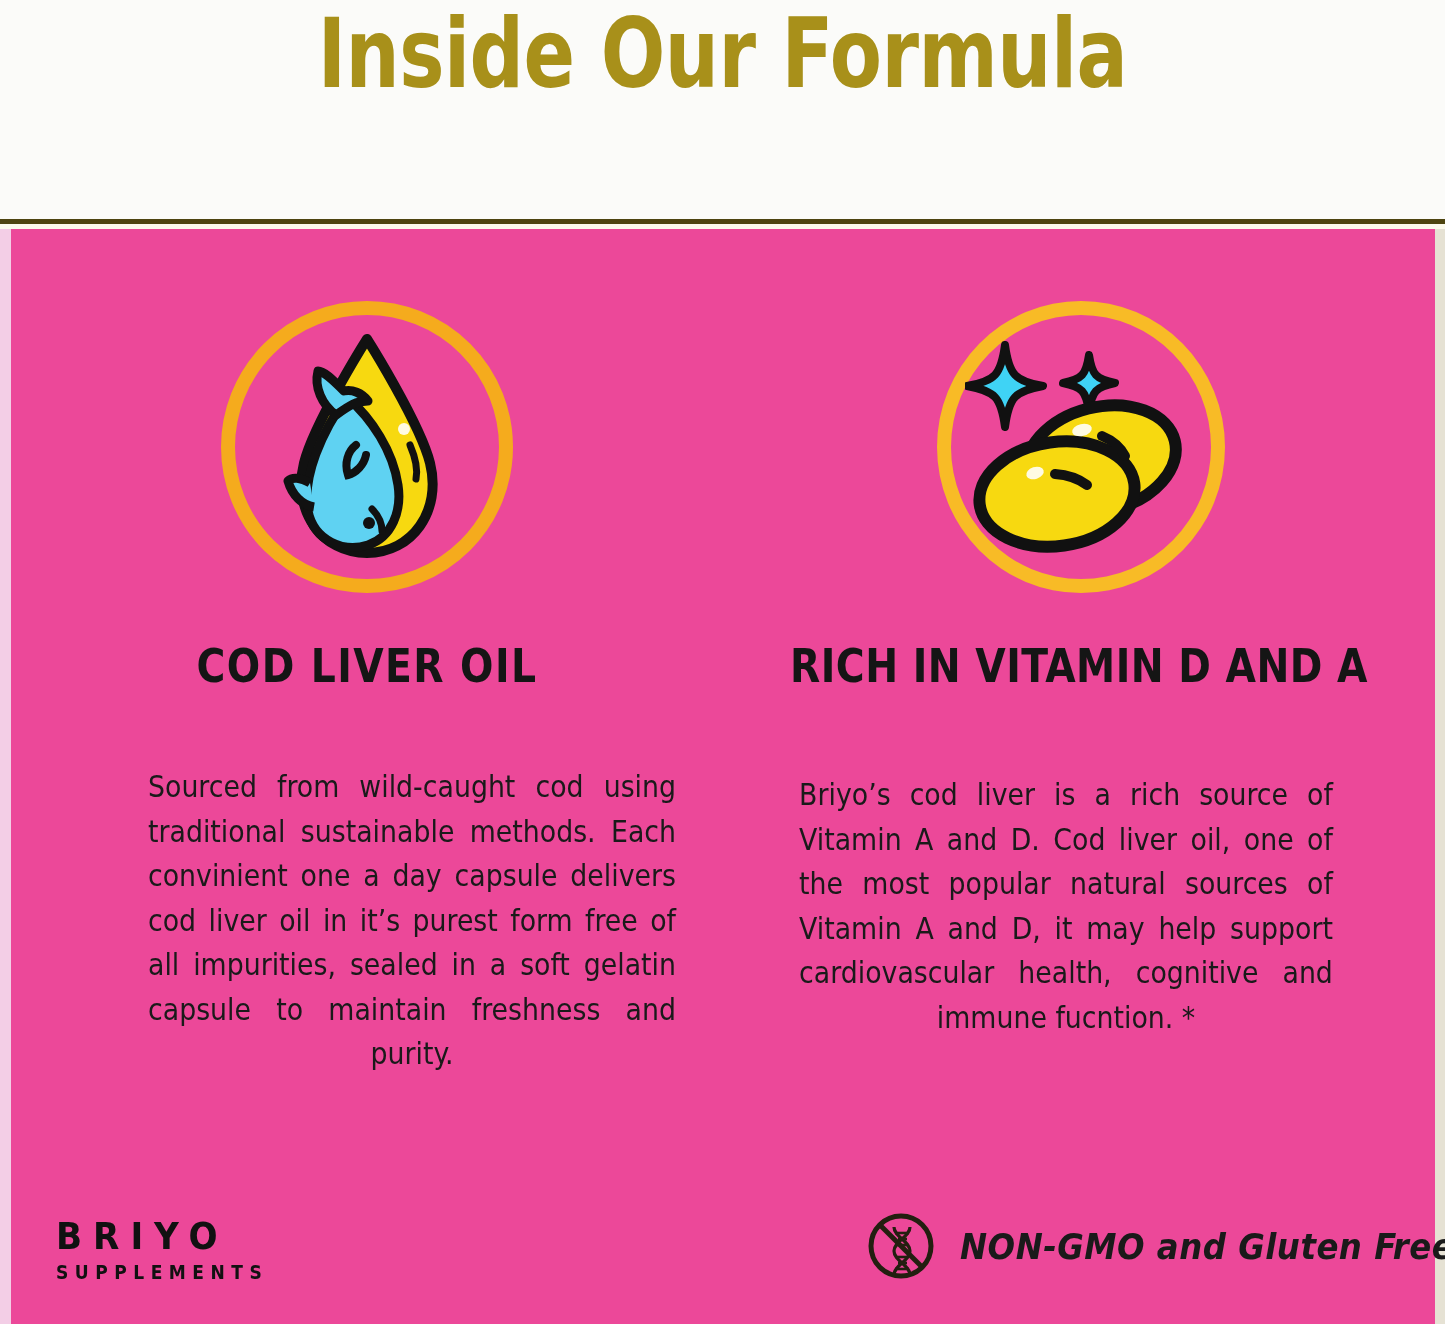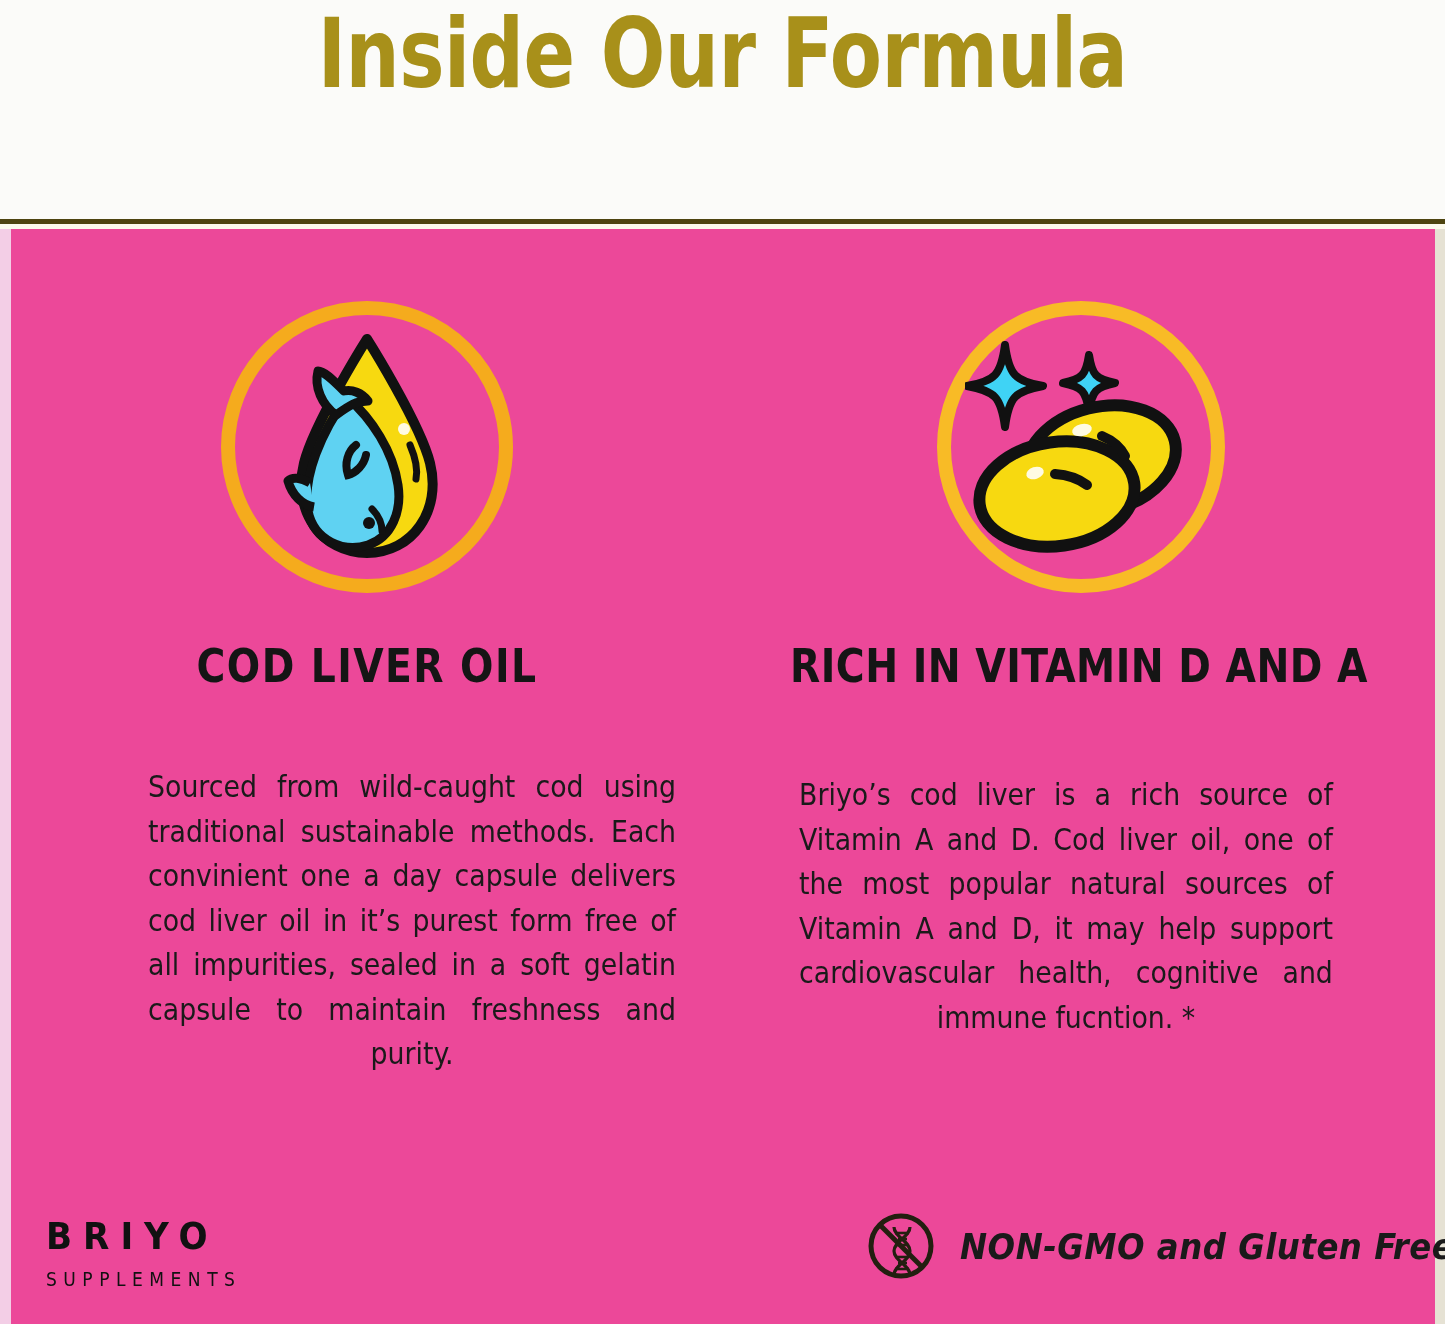--- a/index.html
+++ b/index.html
@@ -155,37 +155,37 @@
   }
   .col-right .feature-body {
     top: 543px;
     left: 65px;
     width: 556px;
   }
 
   
   .brand {
     position: absolute;
-    left: 46px;
+    left: 56px;
     top: 986px;
     color: #111111;
     font-family: "DejaVu Sans Condensed", "Liberation Sans Narrow", "Liberation Sans", sans-serif;
   }
   .brand-name {
     font-size: 38px;
     font-weight: 700;
     letter-spacing: 11px;
     line-height: 42px;
   }
   .brand-sub {
     font-size: 19px;
-    font-weight: 400;
+    font-weight: 700;
     letter-spacing: 6.5px;
     line-height: 24px;
-    margin-top: 10px;
+    margin-top: 3px;
   }
 
   .gmo {
     position: absolute;
     left: 866px;
     top: 982px;
     display: flex;
     align-items: center;
     gap: 24px;
   }

